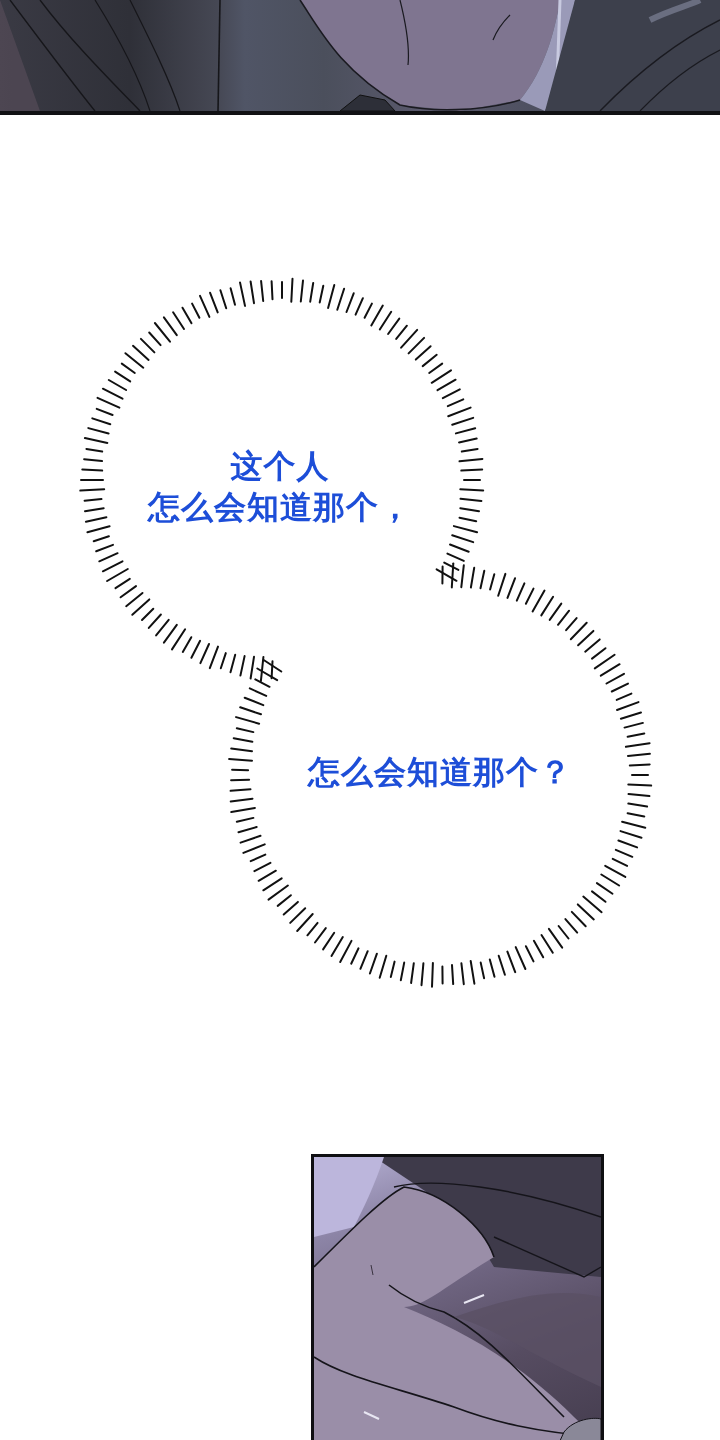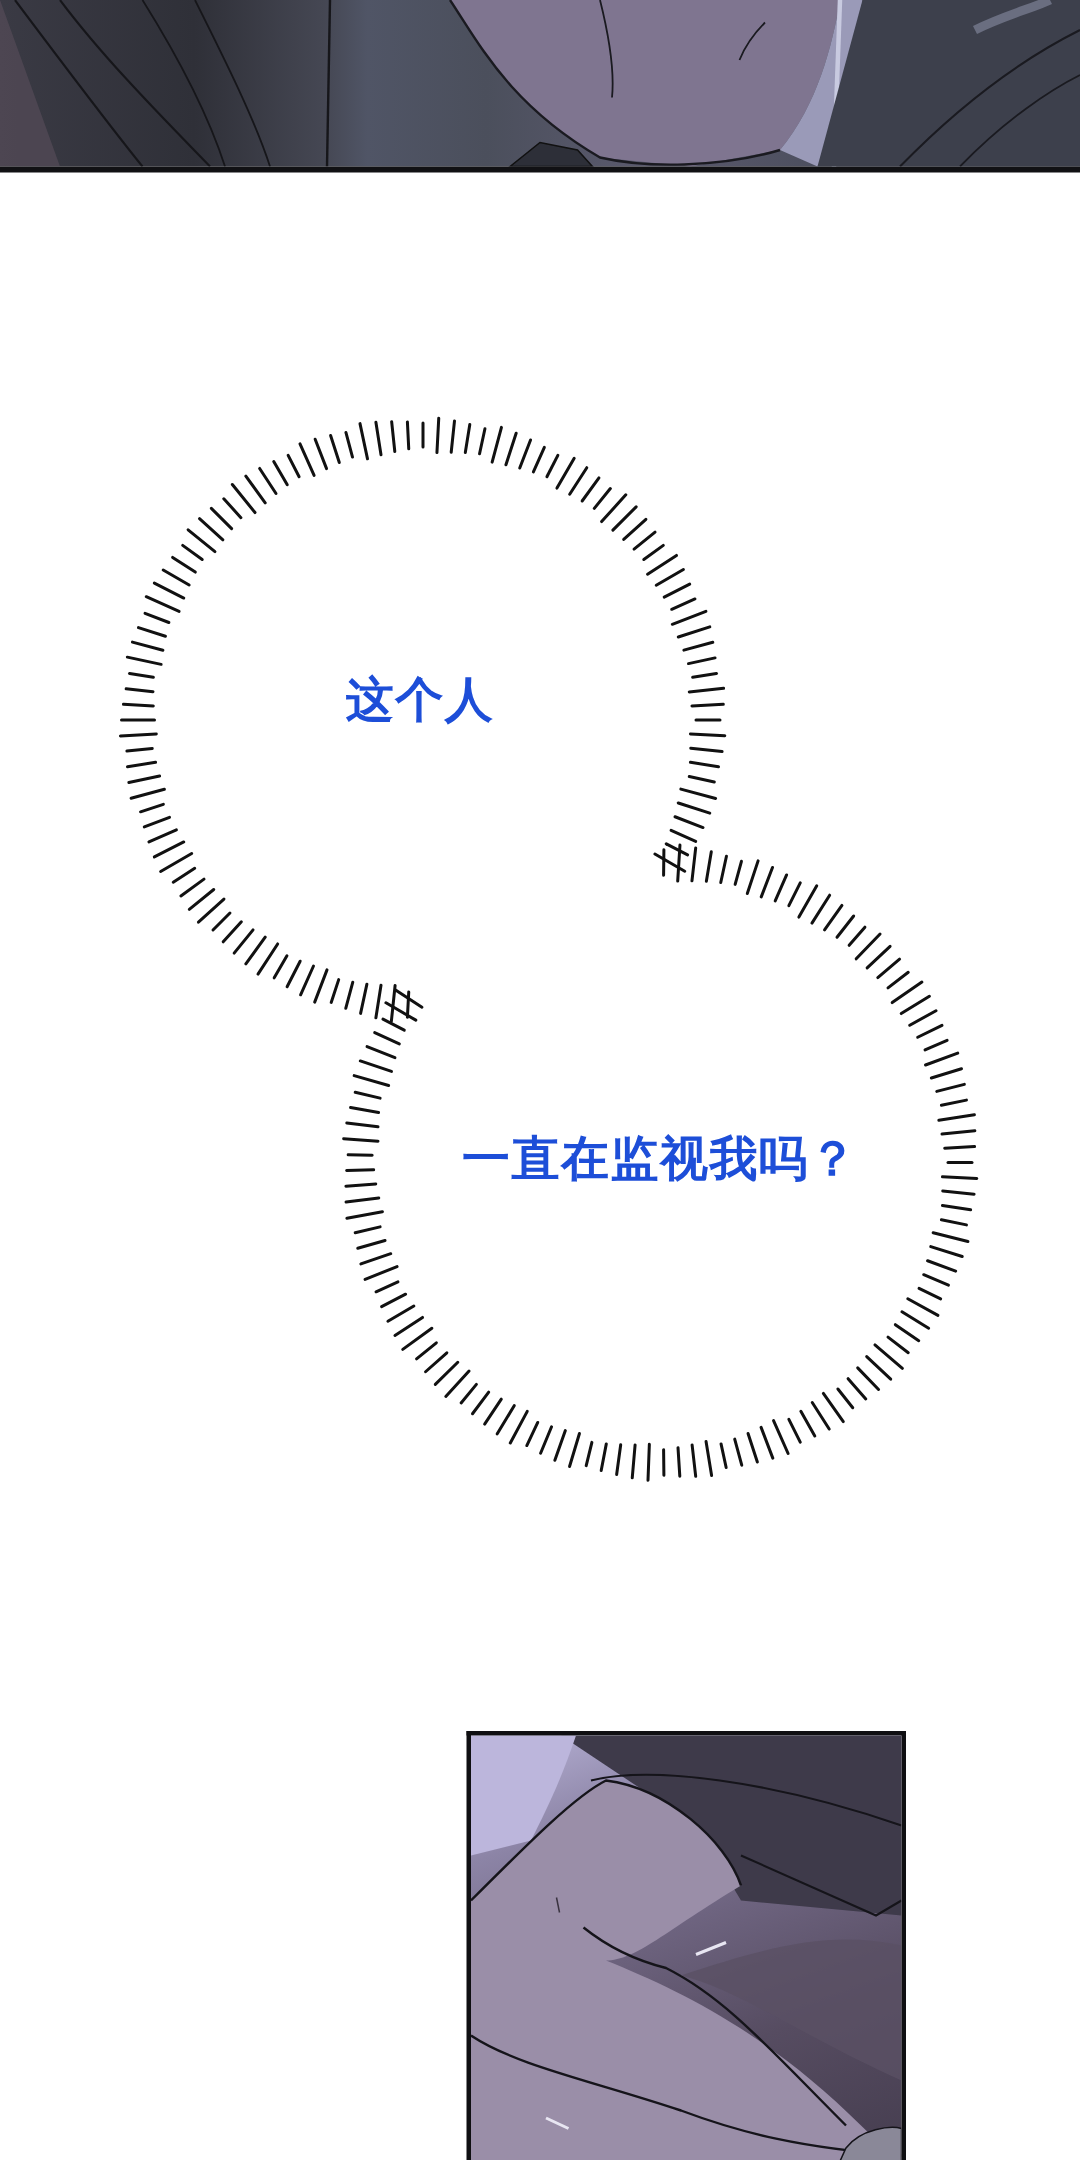--- a/index.html
+++ b/index.html
@@ -299,24 +299,25 @@
     <line x1="620.9" y1="718.7" x2="641.0" y2="712.5" stroke="#111111" stroke-width="2" stroke-linecap="round"></line>
     <line x1="624.5" y1="727.6" x2="642.9" y2="722.9" stroke="#111111" stroke-width="2" stroke-linecap="round"></line>
     <line x1="627.6" y1="736.8" x2="644.3" y2="733.4" stroke="#111111" stroke-width="2" stroke-linecap="round"></line>
     <line x1="625.9" y1="746.8" x2="649.6" y2="743.2" stroke="#111111" stroke-width="2" stroke-linecap="round"></line>
     <line x1="628.0" y1="756.0" x2="649.9" y2="753.8" stroke="#111111" stroke-width="2" stroke-linecap="round"></line>
     <line x1="629.8" y1="765.5" x2="649.7" y2="764.4" stroke="#111111" stroke-width="2" stroke-linecap="round"></line>
   </svg>
 
 <div class="bubble-text bubble-1-text">
   <div>这个人</div>
+  <div>怎么会知道那个，</div>
 </div>
 
 <div class="bubble-text bubble-2-text">
-  <div>一直在监视我吗？</div>
+  <div>怎么会知道那个？</div>
 </div>
 
 <div class="panel panel-bottom">
   <svg class="art" width="287" height="286" viewBox="0 0 287 286">
 
     <path d="M60 0 L287 0 L287 120 L180 110 L150 60 Z" fill="#3e3a4a"></path>
     <path d="M80 30 C120 20 200 30 287 60" stroke="#15141a" stroke-width="1.4" fill="none"></path>
     <path d="M180 80 L270 120 L287 110" stroke="#15141a" stroke-width="1.4" fill="none"></path>
 
     <path d="M0 0 L70 0 C60 30 50 50 40 70 L0 80 Z" fill="#bcb6dc"></path>

